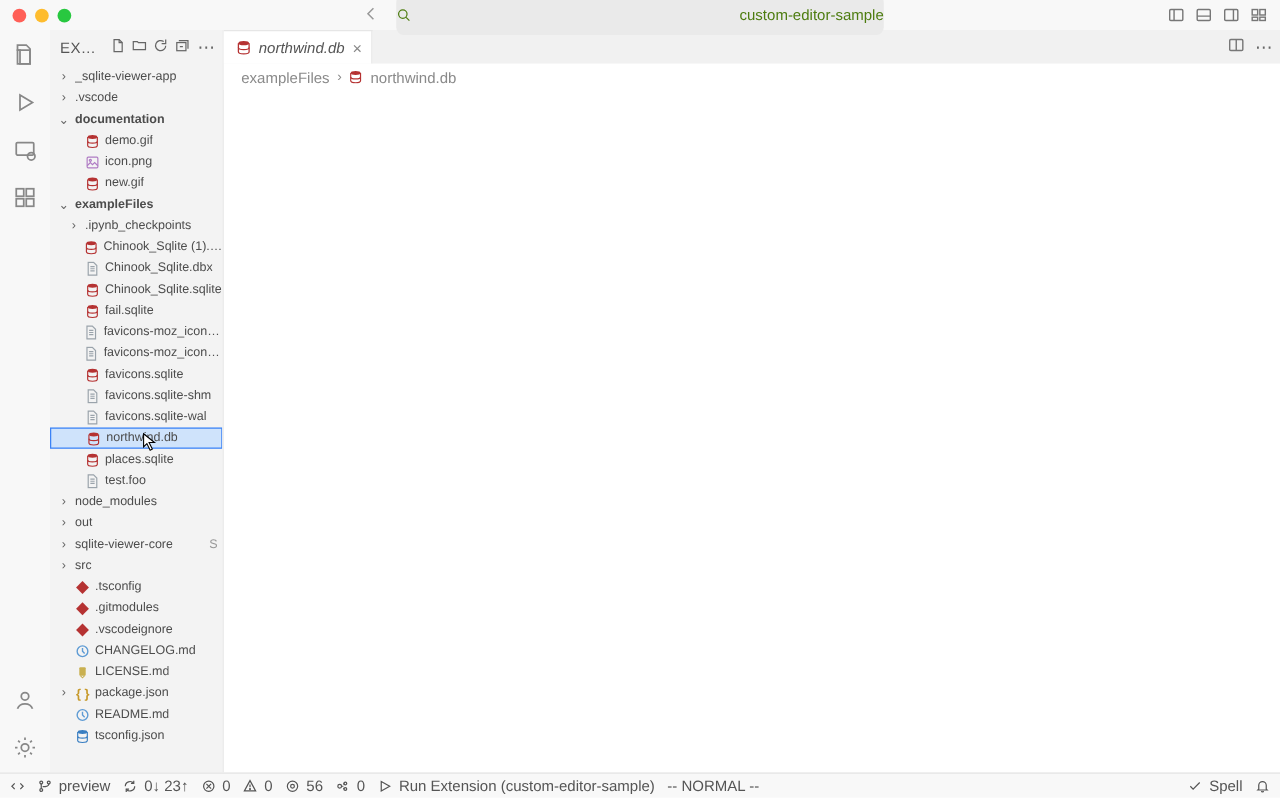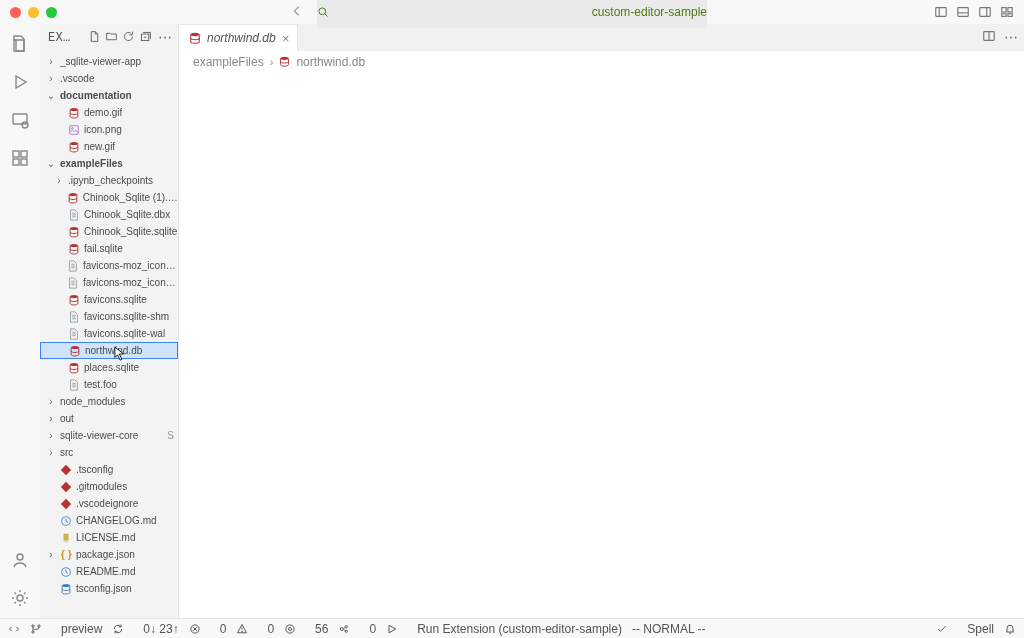--- a/index.html
+++ b/index.html
@@ -22,21 +22,21 @@
 .main { flex: 1; display: flex; min-height: 0; }
 
 
 .activitybar { width: 40px; background: #f8f8f8; display: flex; flex-direction: column; align-items: center; border-right: none; justify-content: space-between; padding: 10px 0; }
 .activitybar-top, .activitybar-bottom { display: flex; flex-direction: column; gap: 18px; align-items: center; }
 .activity-icon { width: 20px; height: 20px; color: #888; display: flex; align-items: center; justify-content: center; }
 
 
 .sidebar { width: 138px; background: #f3f3f3; display: flex; flex-direction: column; }
 .sidebar-header { height: 27px; display: flex; align-items: center; justify-content: space-between; padding: 0 4px 0 8px; font-size: 10px; color: #555; }
-.sidebar-header .hdr-txt { text-transform: uppercase; letter-spacing: 0.3px; overflow: hidden; text-overflow: ellipsis; white-space: nowrap; font-family: Liberation Mono, monospace; }
+.sidebar-header .hdr-txt { text-transform: uppercase; letter-spacing: 0.3px; overflow: hidden; text-overflow: ellipsis; white-space: nowrap; }
 .sidebar-header-icons { display: flex; gap: 4px; }
 .sidebar-header-icons svg { width: 13px; height: 13px; }
 .sidebar-header-icons .dots { font-size: 14px; line-height: 1; color: #666; padding: 0 2px; }
 
 .tree { flex: 1; overflow: auto; padding: 2px 0; }
 .tree-row { height: 17px; display: flex; align-items: center; gap: 4px; padding-left: 6px; white-space: nowrap; cursor: pointer; color: #4c4c4c; }
 .tree-row .twisty { width: 10px; display: inline-flex; justify-content: center; color: #666; font-size: 10px; }
 .tree-row .ficon { width: 12px; height: 12px; display: inline-flex; align-items: center; justify-content: center; flex-shrink: 0; }
 .tree-row .lbl { font-size: 10px; overflow: hidden; text-overflow: ellipsis; }
 .tree-row.bold .lbl { font-weight: 700; }
@@ -65,21 +65,21 @@
 .tabbar-actions { display: flex; gap: 8px; color: #777; }
 .tabbar-actions svg { width: 14px; height: 14px; }
 .breadcrumbs { height: 21px; background: #fff; display: flex; align-items: center; gap: 6px; padding: 0 14px; color: #8a8a8a; font-size: 11.5px; border-bottom: none; }
 .breadcrumbs .chevron { font-size: 11px; }
 .breadcrumbs .crumb-icon { width: 11px; height: 11px; display: inline-flex; }
 .editor-body { flex: 1; }
 
 
 .statusbar { height: 20px; background: #f8f8f8; border-top: 1px solid #e4e4e4; display: flex; align-items: center; padding: 0 8px; gap: 10px; color: #555; font-size: 11px; }
 .statusbar .sb-left { display: flex; align-items: center; gap: 10px; }
-.statusbar .sb-item { display: flex; align-items: center; gap: 19px; }
+.statusbar .sb-item { display: flex; align-items: center; gap: 5px; }
 .statusbar .sb-spacer { flex: 1; }
 .statusbar svg { width: 12px; height: 12px; }
 
 .cursor { position: absolute; width: 14px; height: 16px; pointer-events: none; }
 </style>
 </head>
 <body>
 
 <div class="titlebar">
   <div class="traffic-lights">

